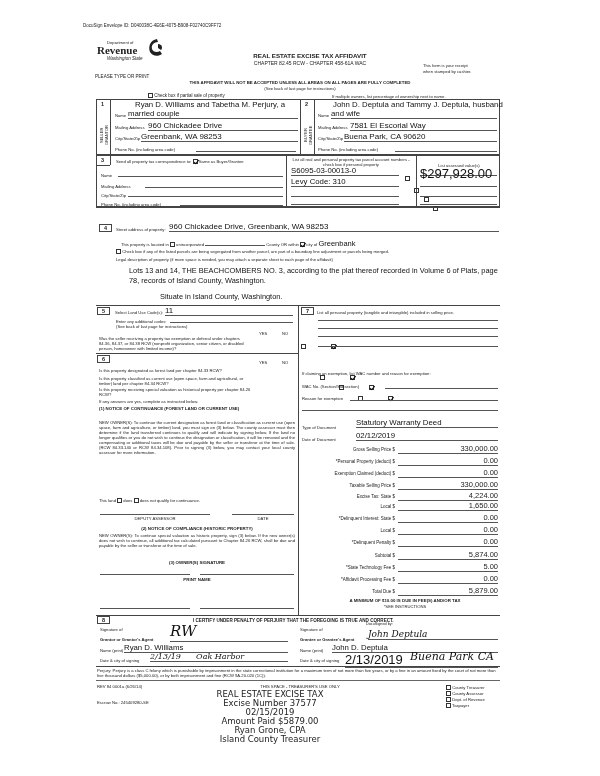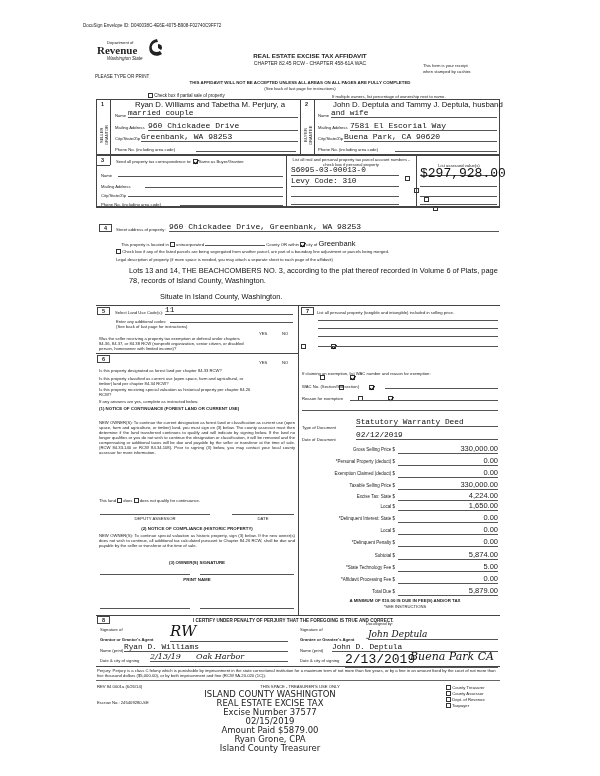--- a/index.html
+++ b/index.html
@@ -1,21 +1,21 @@
 <!DOCTYPE html>
 <html><head>
 <meta charset="utf-8">
 <style>
   * { box-sizing: border-box; margin: 0; padding: 0; }
   body { width: 600px; height: 776px; background: #fff; font-family: "Liberation Sans", sans-serif; color: #222; position: relative; overflow: hidden; }
   .abs { position: absolute; }
   .tiny { font-size: 4.2px; line-height: 1.2; }
   .typed { font-family: "Liberation Sans", sans-serif; font-size: 8.5px; color: #111; }
   .box { border: 0.8px solid #444; }
-  .hl { border-bottom: 0.7px solid #555; font-family: Liberation Mono, monospace; }
+  .hl { border-bottom: 0.7px solid #555; }
   .cb { display: inline-block; width: 5px; height: 5px; border: 0.7px solid #333; vertical-align: middle; position: relative; }
   .cb.on::after { content: ""; position: absolute; left: 1px; top: -1px; width: 2px; height: 3.5px; border-right: 0.8px solid #111; border-bottom: 0.8px solid #111; transform: rotate(40deg); }
   .secnum { display: inline-block; border: 0.8px solid #444; font-size: 5.5px; font-weight: bold; padding: 0 4px; }
   .vlabel { writing-mode: vertical-rl; transform: rotate(180deg); font-size: 4px; text-align: center; }
   .bold { font-weight: bold; }
   .center { text-align: center; }
   .row-tax { position: absolute; left: 310px; width: 190px; height: 10px; font-size: 4.5px; }
   .row-tax .lab { position: absolute; right: 105px; top: 3px; text-align: right; white-space: nowrap; }
   .row-tax .val { position: absolute; left: 88px; width: 100px; top: 0; border-bottom: 0.7px solid #555; text-align: right; font-size: 7.5px; }
   .stamp { font-family: "DejaVu Sans", sans-serif; font-size: 8.5px; line-height: 9px; color: #222; text-align: center; }
@@ -302,21 +302,20 @@
 <div class="abs" style="left:96px;top:666px;width:404px;border-top:0.8px solid #444;"></div>
 <div class="abs tiny" style="left:97px;top:668px;width:404px;">Perjury: Perjury is a class C felony which is punishable by imprisonment in the state correctional institution for a maximum term of not more than five years, or by a fine in an amount fixed by the court of not more than five thousand dollars ($5,000.00), or by both imprisonment and fine (RCW 9A.20.020 (1C)).</div>
 <div class="abs" style="left:96px;top:680px;width:404px;border-top:0.6px solid #666;"></div>
 
 
 <div class="abs tiny" style="left:97px;top:684px;">REV 84 0001a (6/26/14)</div>
 <div class="abs tiny center" style="left:240px;top:684px;width:120px;">THIS SPACE - TREASURER'S USE ONLY</div>
 <div class="abs tiny" style="left:97px;top:700px;">Escrow No.:  245409280-SE</div>
 
 <div class="abs stamp" style="left:160px;top:690px;width:220px;">
-  <div>ISLAND COUNTY WASHINGTON</div>
   <div>REAL ESTATE EXCISE TAX</div>
   <div>Excise Number 37577</div>
   <div>02/15/2019</div>
   <div>Amount Paid $5879.00</div>
   <div>Ryan Grone, CPA</div>
   <div>Island County Treasurer</div>
 </div>
 
 <div class="abs tiny" style="left:446px;top:685px;line-height:6px;">
   <div><span class="cb"></span> <span>County Treasurer</span></div>

